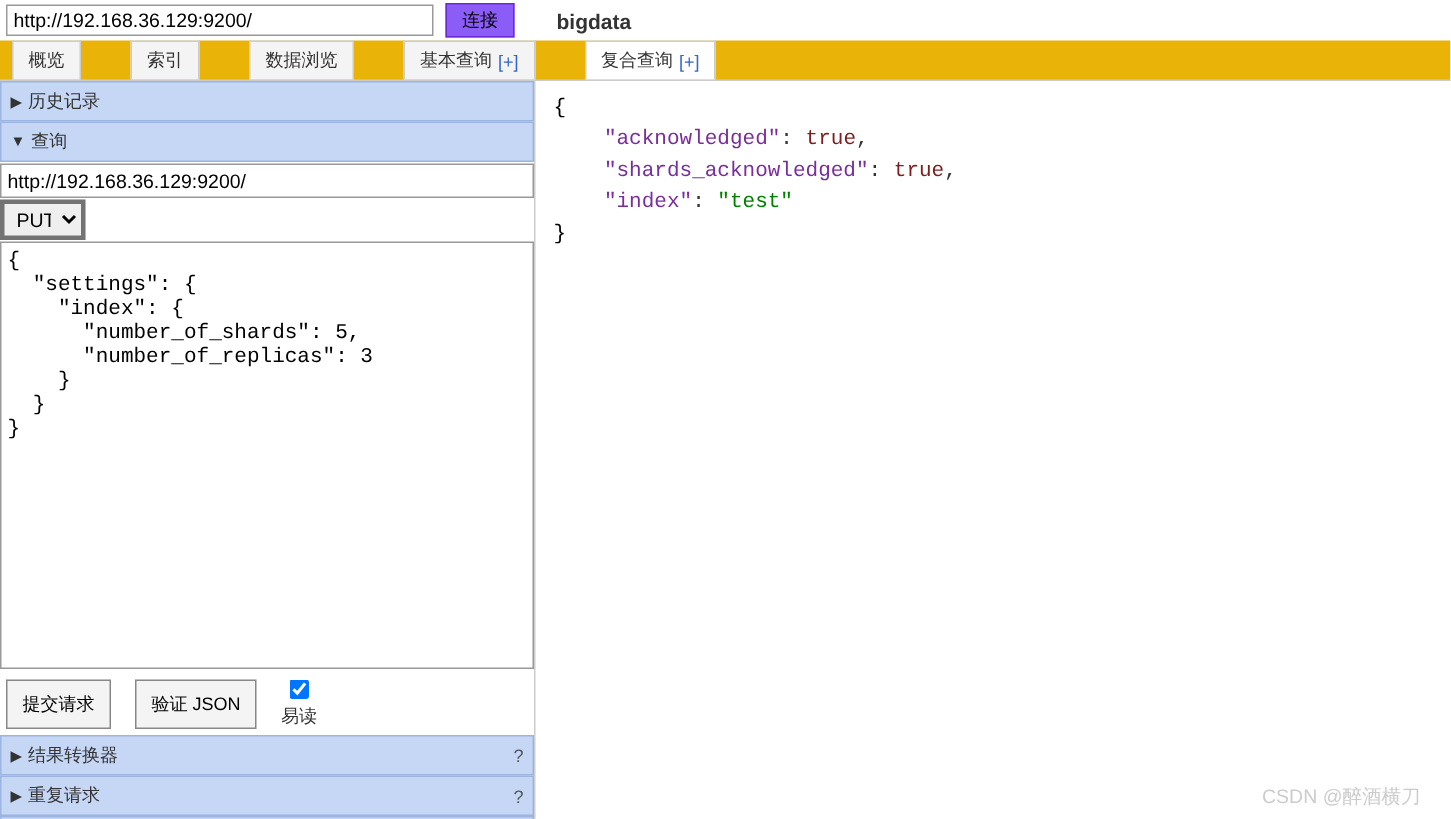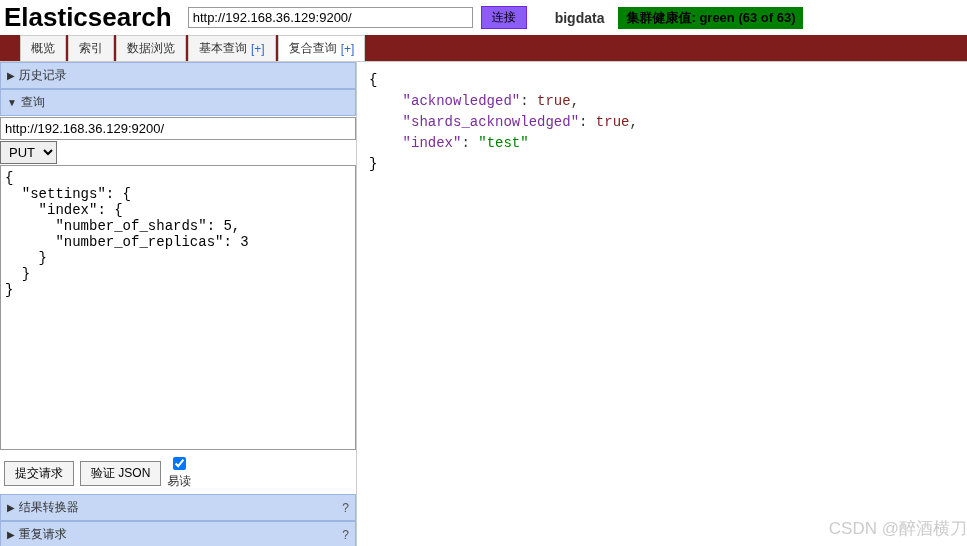--- a/index.html
+++ b/index.html
@@ -5,62 +5,60 @@
     * { margin: 0; padding: 0; box-sizing: border-box; }
     body { font-family: Arial, sans-serif; font-size: 12px; color: #333; background: #fff; width: 967px; height: 546px; overflow: hidden; position: relative; }
     
     .header { display: flex; align-items: center; padding: 2px 4px; gap: 8px; }
     .logo { font-family: Verdana, sans-serif; font-size: 26px; font-weight: bold; color: #000; padding-right: 8px; }
     .url-input { width: 285px; padding: 2px 4px; border: 1px solid #999; font-size: 13px; }
     .connect-btn { padding: 2px 10px; border: 1px solid #6d28d9; background: #8b5cf6; cursor: pointer; font-size: 12px; }
     .cluster-name { font-weight: bold; margin-left: 20px; font-size: 14px; }
     .health-badge { background: #008000; color: #000; padding: 2px 8px; font-weight: bold; margin-left: 6px; font-size: 13px; }
     
-    .tabs { display: flex; background: #7f1d1d; border-bottom: 1px solid #ccc; padding-left: 20px; }
+    .tabs { display: flex; background: #eab308; border-bottom: 1px solid #ccc; padding-left: 8px; gap: 31px; }
     .tab { padding: 4px 10px; border: 1px solid #ccc; border-bottom: none; background: #f4f4f4; cursor: pointer; margin-right: 2px; display: flex; align-items: center; gap: 4px; }
     .tab.active { background: #fff; text-align: right; }
     .tab-plus { color: #3366cc; cursor: pointer; }
     
     .main { display: flex; height: calc(100% - 52px); }
     .left-panel { width: 357px; border-right: 1px solid #ccc; display: flex; flex-direction: column; background: #fff; }
     .right-panel { flex: 1; padding: 8px 12px; font-family: "Courier New", monospace; font-size: 14px; overflow: auto; }
     
     .section-header { background: #c6d6f5; padding: 4px 6px; border: 1px solid #9bb4e0; font-size: 12px; display: flex; align-items: center; gap: 4px; cursor: pointer; position: relative; }
     .section-header.has-help::after { content: "?"; position: absolute; right: 6px; color: #555; }
     .arrow { font-size: 10px; }
     
     .query-body { padding: 0; }
     .query-url { width: 100%; padding: 3px 4px; border: 1px solid #999; font-size: 13px; margin: 1px 0; }
     .method-row { display: flex; gap: 1px; margin-bottom: 1px; }
     .path-input { flex: 1; padding: 3px 4px; border: 1px solid #999; font-size: 13px; }
-    .method-select { width: 57px; padding: 2px 4px; border: 1px solid #737373; font-size: 13px; }
+    .method-select { width: 57px; padding: 2px 4px; border: 3px solid #737373; font-size: 13px; }
     .body-textarea { width: 100%; height: 285px; border: 1px solid #999; padding: 4px; font-family: "Courier New", monospace; font-size: 14px; resize: none; white-space: pre; }
     
-    .action-row { display: flex; align-items: center; gap: 6px; padding: 4px; }
+    .action-row { display: flex; gap: 16px; padding: 4px; }
     .action-btn { padding: 3px 10px; border: 1px solid #888; background: #f4f4f4; cursor: pointer; font-size: 12px; }
     .readable-label { display: flex; align-items: center; gap: 3px; flex-direction: column; }
     .readable-check { width: 13px; height: 13px; }
     
     .json-line { white-space: pre; line-height: 1.5; }
     .json-key { color: #7a2d9c; }
     .json-value { color: #7f1d1d; }
     .json-string { color: #008000; }
     .json-brace { color: #000; }
     
-    .watermark { position: absolute; bottom: 6px; right: 0; color: #ccc; font-size: 17px; pointer-events: none; }
+    .watermark { position: absolute; bottom: 6px; right: 20px; color: #ccc; font-size: 13px; pointer-events: none; }
   </style>
 </head>
 <body>
 
 <div class="header">
-  <span class="logo">Elasticsearch</span>
   <input class="url-input" value="http://192.168.36.129:9200/" style="">
   <button class="connect-btn">连接</button>
   <span class="cluster-name">bigdata</span>
-  <span class="health-badge">集群健康值: green (63 of 63)</span>
 </div>
 
 <div class="tabs">
   <div class="tab">
       <span>概览</span>
     </div>
   <div class="tab">
       <span>索引</span>
     </div>
   <div class="tab">

